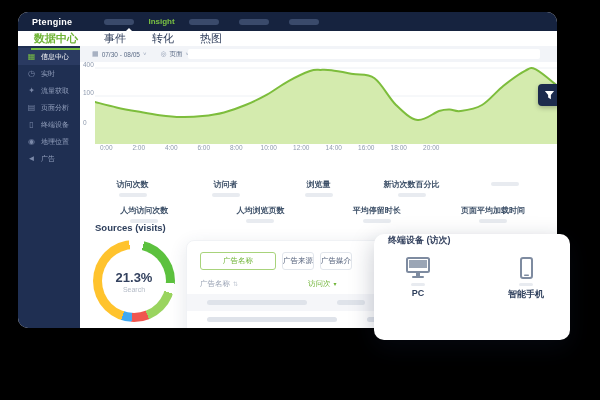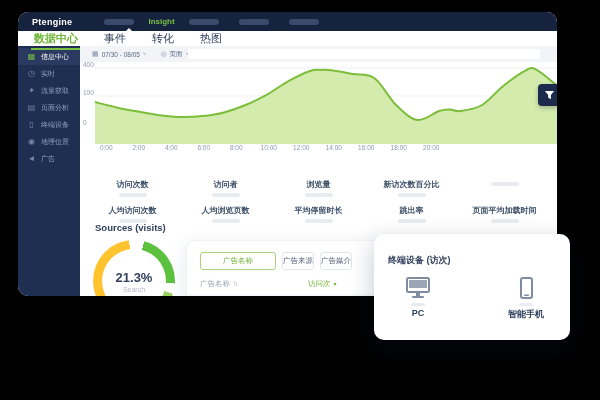--- a/index.html
+++ b/index.html
@@ -1,17 +1,17 @@
 <!DOCTYPE html>
 <html><head>
 <meta charset="utf-8">
 <style>
   html,body{margin:0;padding:0;background:#000;width:600px;height:400px;overflow:hidden;
     font-family:"Liberation Sans","DejaVu Sans",sans-serif;}
-  .window{position:absolute;left:18px;top:12px;width:539px;height:284px;background:#fff;
+  .window{position:absolute;left:18px;top:12px;width:539px;height:316px;background:#fff;
     border-radius:10px;overflow:hidden;box-shadow:0 10px 30px rgba(0,0,0,.5);}
   
   .topbar{position:relative;height:19px;background:#16233f;display:flex;align-items:center;padding:0 14px;}
   .logo{color:#fff;font-size:9px;font-weight:bold;letter-spacing:.3px;margin-right:22px;}
   .nav-pill{width:30px;height:6px;border-radius:3px;background:#3a4a6b;margin:0 10px;}
   .nav-insight{color:#7ac143;font-size:8px;font-weight:bold;margin:0 4px;position:relative;}
   .nav-caret{position:absolute;left:107px;bottom:-1px;width:0;height:0;
     border-left:4px solid transparent;border-right:4px solid transparent;border-bottom:4px solid #fff;}
   
   .subnav{height:15px;background:#fff;display:flex;align-items:center;padding-left:16px;gap:26px;}
@@ -61,21 +61,21 @@
   .thead{display:flex;align-items:center;padding:9px 13px 5px;}
   .th{font-size:7.5px;color:#9aa3b5;}
   .th .sort{font-size:6px;color:#c3c9d4;margin-left:3px;}
   .th.green{color:#6fb436;margin-left:70px;}
   .th.green .sort{color:#6fb436;}
   .trow{height:17px;display:flex;align-items:center;position:relative;}
   .trow.alt{background:#f5f6f9;}
   .rbar{height:5px;background:#dfe3ea;border-radius:2.5px;position:absolute;top:6px;}
   
   .devcard{position:absolute;left:374px;top:234px;width:196px;height:106px;background:#fff;border-radius:10px;
-    box-shadow:0 8px 24px rgba(20,30,60,.25);z-index:50;padding:20px 14px;box-sizing:border-box;}
+    box-shadow:0 8px 24px rgba(20,30,60,.25);z-index:50;padding:0 14px;box-sizing:border-box;}
   .devcard-title{font-size:9px;font-weight:bold;color:#33415e;}
   .devrow{display:flex;justify-content:space-between;margin-top:10px;padding:0 2px;}
   .devcol{display:flex;flex-direction:column;align-items:center;gap:0;width:56px;}
   .devbar{width:14px;height:3px;background:#e8ebf0;border-radius:1.5px;}
   .devlabel{font-size:9px;font-weight:bold;color:#2e3f5c;margin-top:2px;}
 </style>
 </head>
 <body>
 
 <div class="window">
@@ -204,24 +204,20 @@
             </div>
             <div class="mcell">
               <div class="mlabel">人均浏览页数</div>
               <div class="mbar"></div>
             </div>
             <div class="mcell">
               <div class="mlabel">平均停留时长</div>
               <div class="mbar"></div>
             </div>
             <div class="mcell">
-              <div class="mlabel">跳出率</div>
-              <div class="mbar"></div>
-            </div>
-            <div class="mcell">
               <div class="mlabel">页面平均加载时间</div>
               <div class="mbar"></div>
             </div>
           </div>
       </div>
 
       <div class="sources-title">Sources (visits)</div>
       <div class="donut" id="donut" style="background: conic-gradient(rgb(255, 255, 255) 0%, rgb(255, 255, 255) 4%, rgb(92, 193, 62) 4%, rgb(92, 193, 62) 26%, rgb(255, 255, 255) 26%, rgb(255, 255, 255) 30%, rgb(154, 212, 95) 30%, rgb(154, 212, 95) 44%, rgb(240, 86, 79) 44%, rgb(240, 86, 79) 51%, rgb(65, 169, 240) 51%, rgb(65, 169, 240) 55%, rgb(255, 195, 45) 55%, rgb(255, 195, 45) 98%, rgb(255, 255, 255) 98%, rgb(255, 255, 255) 100%);">
         <div class="donut-hole">
           <span class="donut-val">21.3%</span>

